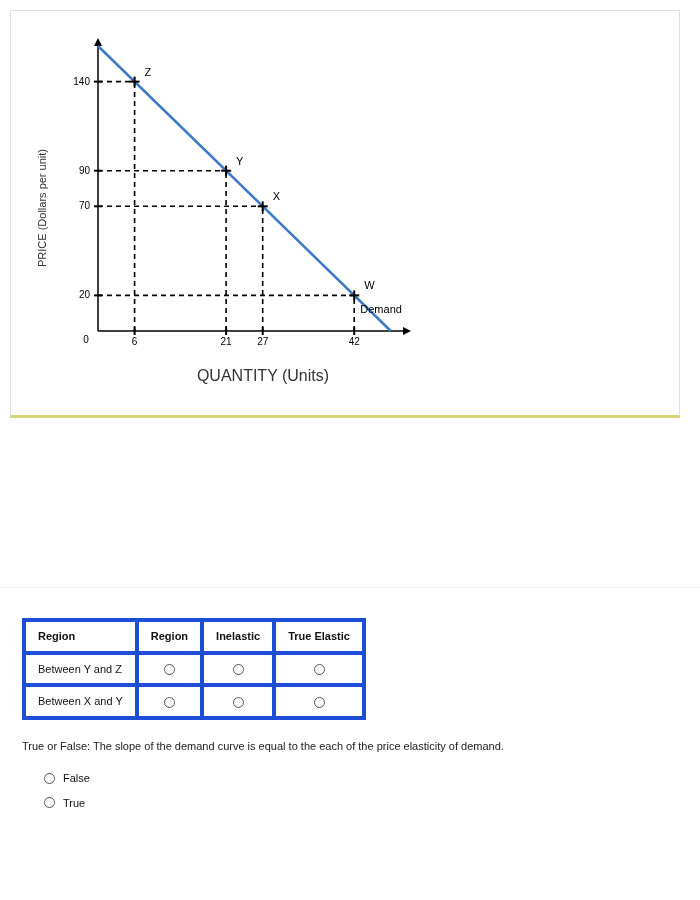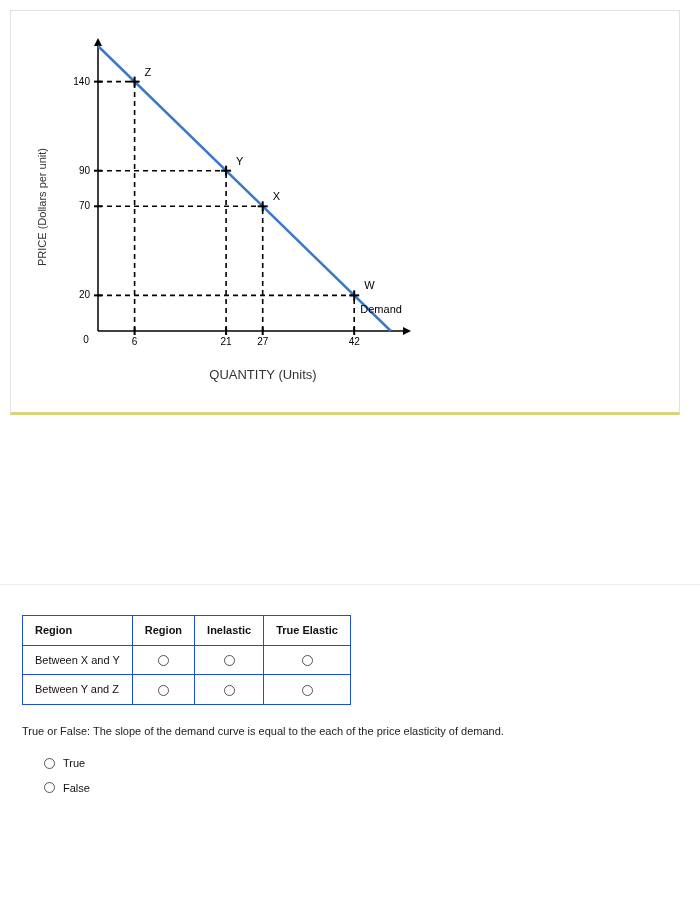--- a/index.html
+++ b/index.html
@@ -1,37 +1,37 @@
 <!DOCTYPE html>
 <html><head>
 <meta charset="utf-8">
 <style>
   * { box-sizing: border-box; margin: 0; padding: 0; }
   body { font-family: Arial, Helvetica, sans-serif; color: #111; background: #fff; width: 700px; }
   .card { margin:10px 20px 10px 10px; border:1px solid #e0e0e0; border-bottom:3px solid #d9d67a; padding:20px 20px 30px 20px; }
   .chart-wrap { display:flex; align-items:center; }
   .ylabel-holder { width:22px; display:flex; justify-content:center; }
   .ylabel { transform: rotate(-90deg); font-size:11px; color:#333; white-space:nowrap; }
-  .xlabel { font-size:13px; color:#333; text-align:center; margin-top:6px; }
+  .xlabel { font-size:16px; color:#333; text-align:center; margin-top:6px; }
   svg { display:block; }
   .axis { stroke:#000; stroke-width:1.5; fill:none; }
   .axis-arrow { fill:#000; }
   .demand-line { stroke:#3a78c8; stroke-width:2.5; fill:none; }
   .dashed { stroke:#000; stroke-width:1.6; stroke-dasharray:5 4; fill:none; }
   .tick { stroke:#000; stroke-width:2; }
   .ticklabel { font-size:10px; fill:#000; }
   .seglabel { font-size:11px; fill:#000; }
   .pt { stroke:#000; stroke-width:2; fill:none; }
 
   .section-gap { height:160px; border-bottom:1px solid #eee; margin-bottom:30px;}
   .question-block { padding: 0 22px 30px 22px; font-size:11px; line-height:1.5; }
   .qtext { color:#555; font-style:italic; margin-bottom:12px; }
 
   table.region { border-collapse:collapse; margin:6px 0 18px 0; }
-  table.region th, table.region td { border:1px solid #1d4ed8; padding:6px 12px; font-size:11px; text-align:left; }
+  table.region th, table.region td { border:4px solid #1d4ed8; padding:6px 12px; font-size:11px; text-align:left; }
   table.region th { font-weight:bold; background:#fff; }
   table.region td.rcell { text-align:center; }
   .radio { width:11px; height:11px; border:1px solid #555; border-radius:50%; display:inline-block; vertical-align:middle; cursor:pointer; }
 
   .tfq { font-size:11px; color:#222; }
   .tf-options { padding:12px 0 0 22px; }
   .tf-row { display:flex; align-items:center; gap:8px; padding:4px 0; font-size:11px; }
 </style>
 </head>
 <body>
@@ -100,38 +100,38 @@
     <thead>
       <tr>
         <th>Region</th>
         <th>Region</th>
         <th>Inelastic</th>
         <th>True Elastic</th>
       </tr>
     </thead>
     <tbody id="region-body">
         <tr>
-          <td>Between X and Y</td>
+          <td>Between Y and Z</td>
           <td class="rcell"><span class="radio"></span></td>
           <td class="rcell"><span class="radio"></span></td>
           <td class="rcell"><span class="radio"></span></td>
         </tr>
         <tr>
-          <td>Between Y and Z</td>
+          <td>Between X and Y</td>
           <td class="rcell"><span class="radio"></span></td>
           <td class="rcell"><span class="radio"></span></td>
           <td class="rcell"><span class="radio"></span></td>
         </tr>
       </tbody>
   </table>
 
   <div class="tfq">True or False: The slope of the demand curve is equal to the each of the price elasticity of demand.</div>
   <div class="tf-options">
     <div class="tf-row">
       <span class="radio"></span>
-      <span>True</span>
+      <span>False</span>
     </div>
     <div class="tf-row">
       <span class="radio"></span>
-      <span>False</span>
+      <span>True</span>
     </div>
   </div>
 </div>
 
 </body></html>

